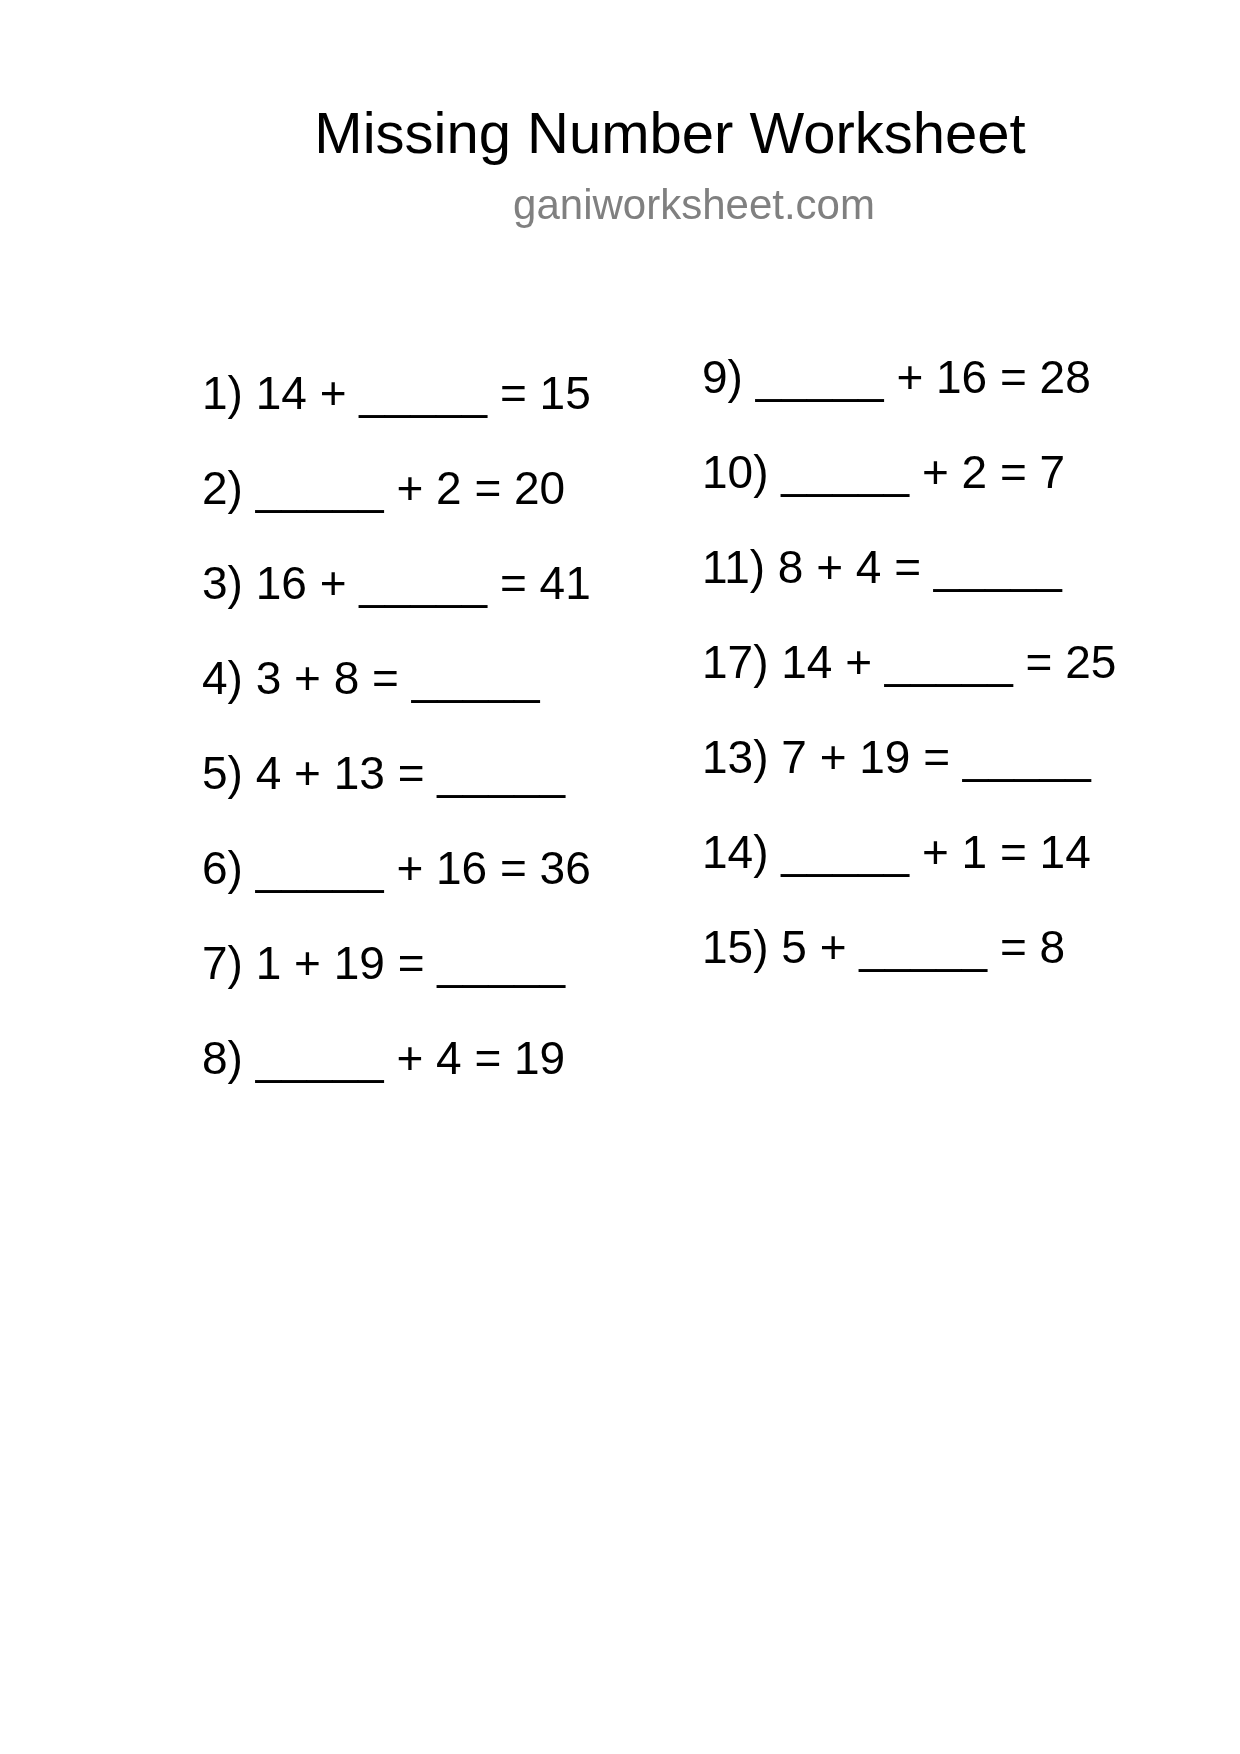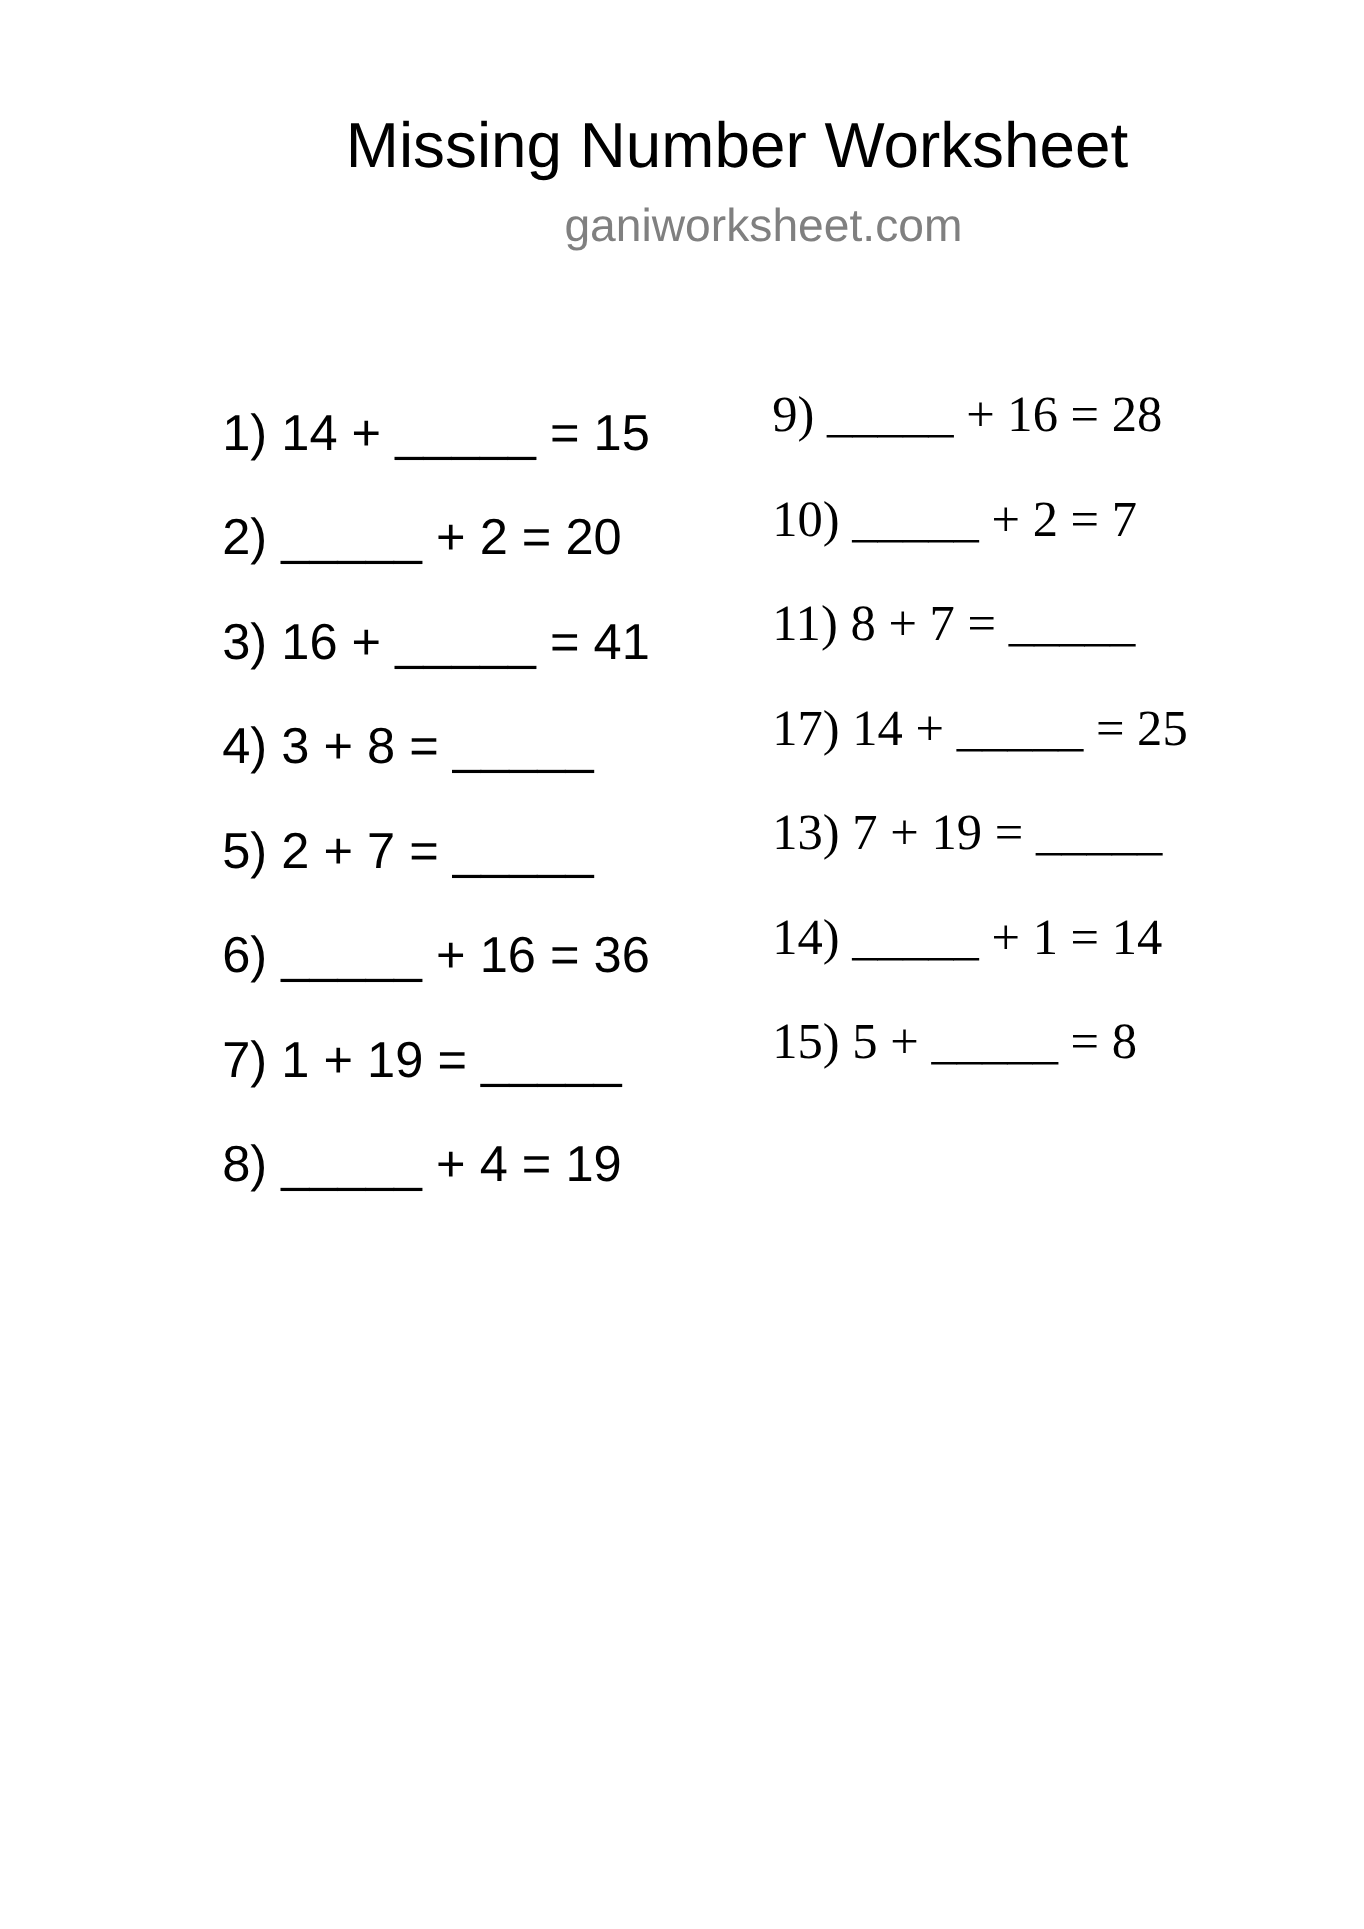--- a/index.html
+++ b/index.html
@@ -36,21 +36,21 @@
       font-size: 42px;
       line-height: 50px;
       color: #808080;
       white-space: nowrap;
     }
     .col {
       position: absolute;
       top: 350px;
     }
     .col.left { left: 202px; margin-top: 16px; }
-    .col.right { left: 702px; font-family: Liberation Serif, serif; }
+    .col.right { left: 702px; }
     .problem {
       height: 95px;
       font-size: 46px;
       line-height: 54px;
       white-space: nowrap;
       display: block;
     }
     .problem .num { }
     .problem .expr { }
   </style>
@@ -58,27 +58,27 @@
 <body>
 
 <h1 class="title">Missing Number Worksheet</h1>
 <div class="subtitle">ganiworksheet.com</div>
 
 <div class="col left">
   <div class="problem"><span class="num">1)</span> <span class="expr">14 + _____ = 15</span></div>
   <div class="problem"><span class="num">2)</span> <span class="expr">_____ + 2 = 20</span></div>
   <div class="problem"><span class="num">3)</span> <span class="expr">16 + _____ = 41</span></div>
   <div class="problem"><span class="num">4)</span> <span class="expr">3 + 8 = _____</span></div>
-  <div class="problem"><span class="num">5)</span> <span class="expr">2 + 7 = _____</span></div>
+  <div class="problem"><span class="num">5)</span> <span class="expr">4 + 13 = _____</span></div>
   <div class="problem"><span class="num">6)</span> <span class="expr">_____ + 16 = 36</span></div>
   <div class="problem"><span class="num">7)</span> <span class="expr">1 + 19 = _____</span></div>
   <div class="problem"><span class="num">8)</span> <span class="expr">_____ + 4 = 19</span></div>
 </div>
 
 <div class="col right">
   <div class="problem"><span class="num">9)</span> <span class="expr">_____ + 16 = 28</span></div>
   <div class="problem"><span class="num">10)</span> <span class="expr">_____ + 2 = 7</span></div>
-  <div class="problem"><span class="num">11)</span> <span class="expr">8 + 7 = _____</span></div>
+  <div class="problem"><span class="num">11)</span> <span class="expr">8 + 4 = _____</span></div>
   <div class="problem"><span class="num">17)</span> <span class="expr">14 + _____ = 25</span></div>
   <div class="problem"><span class="num">13)</span> <span class="expr">7 + 19 = _____</span></div>
   <div class="problem"><span class="num">14)</span> <span class="expr">_____ + 1 = 14</span></div>
   <div class="problem"><span class="num">15)</span> <span class="expr">5 + _____ = 8</span></div>
 </div>
 
 </body></html>

